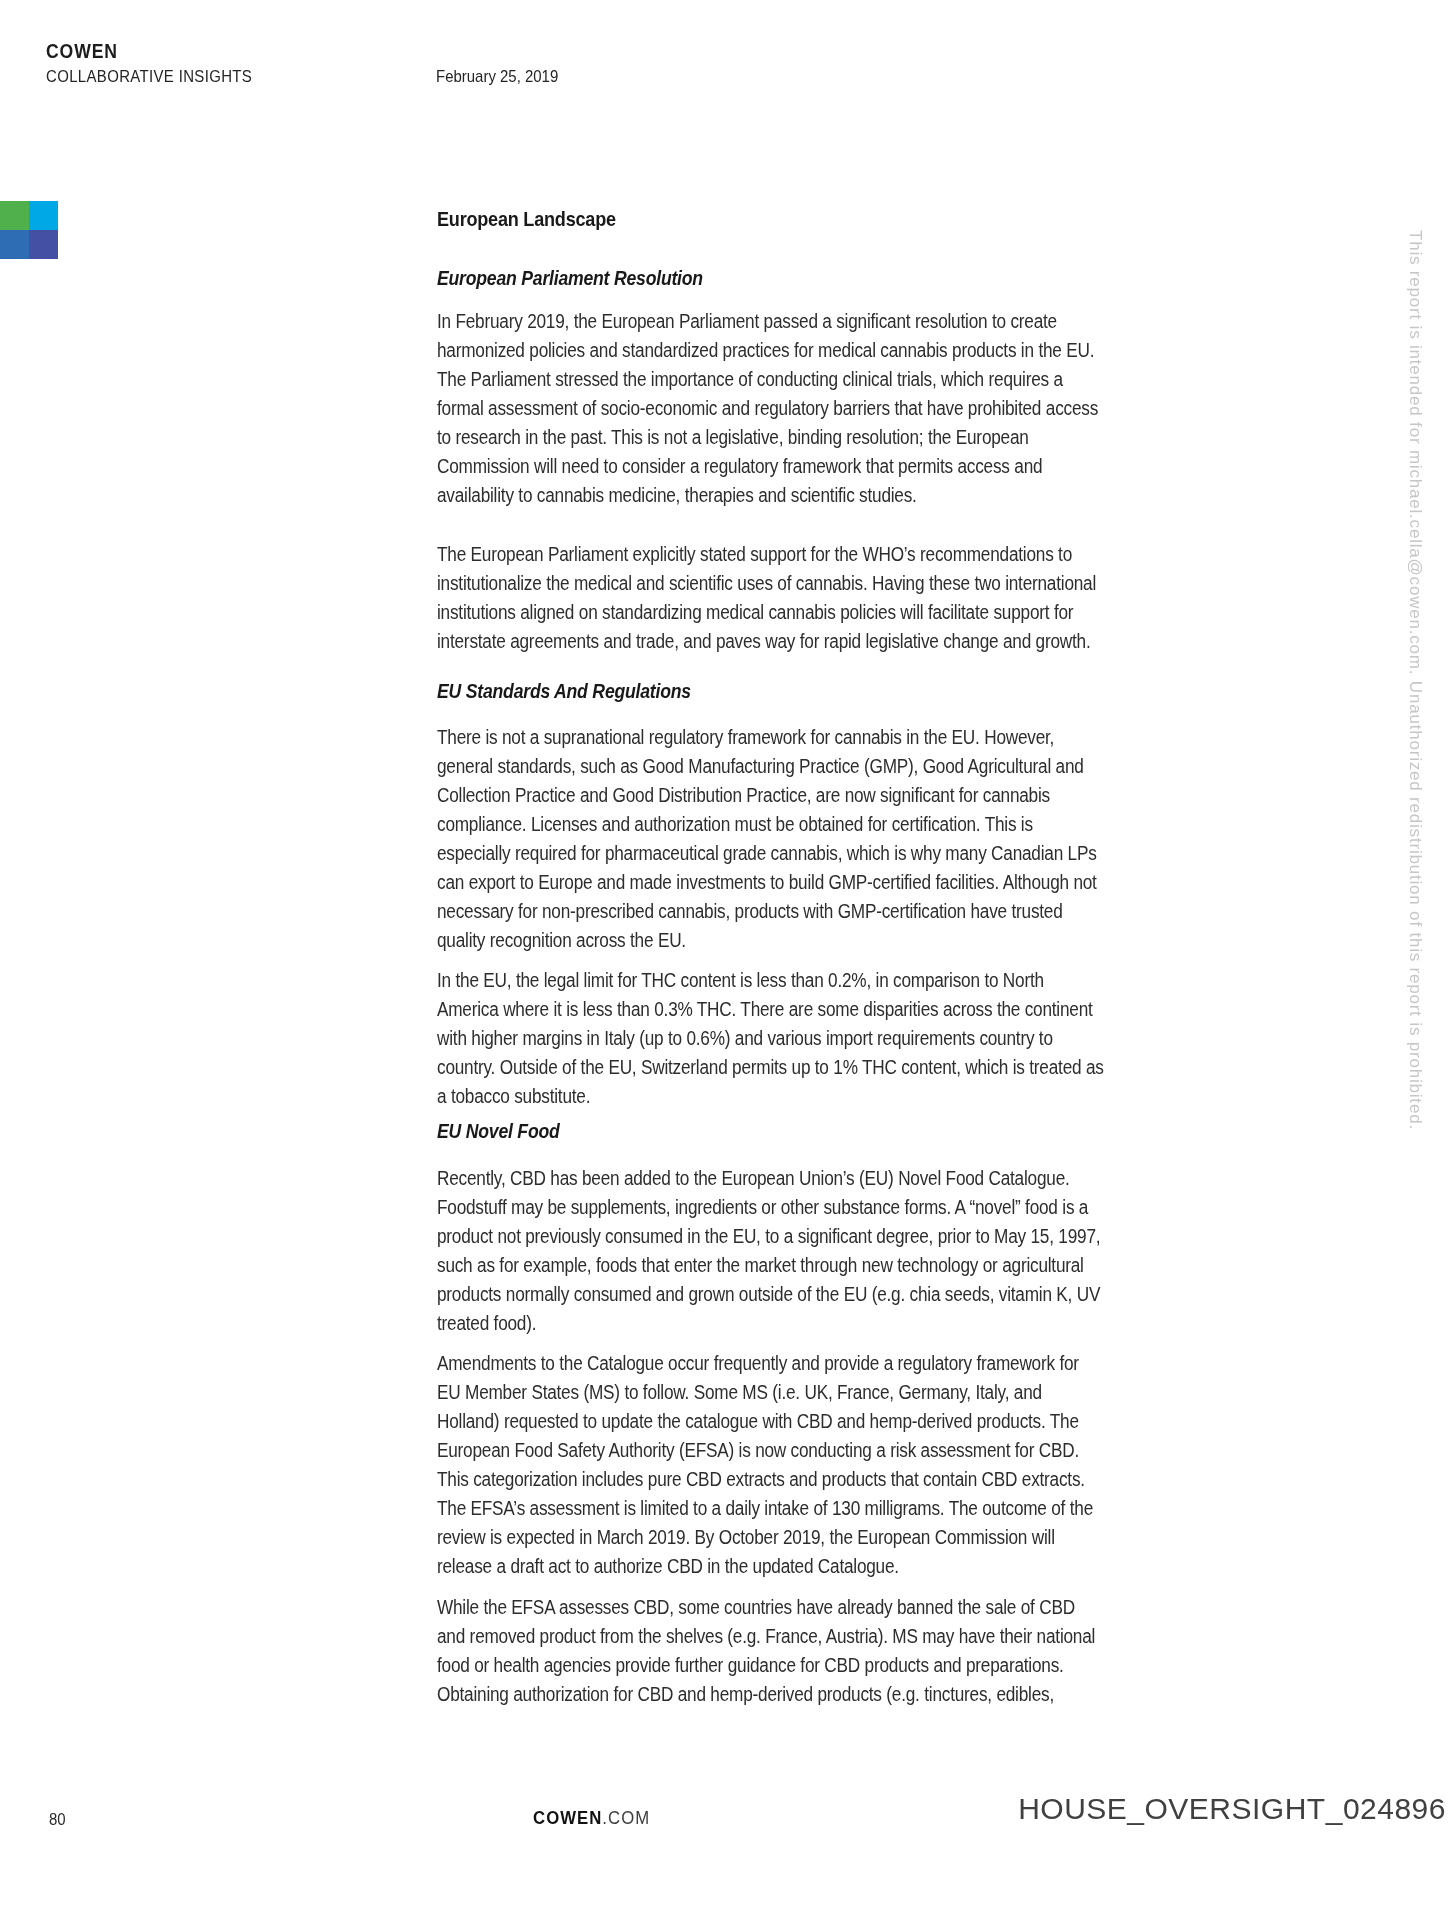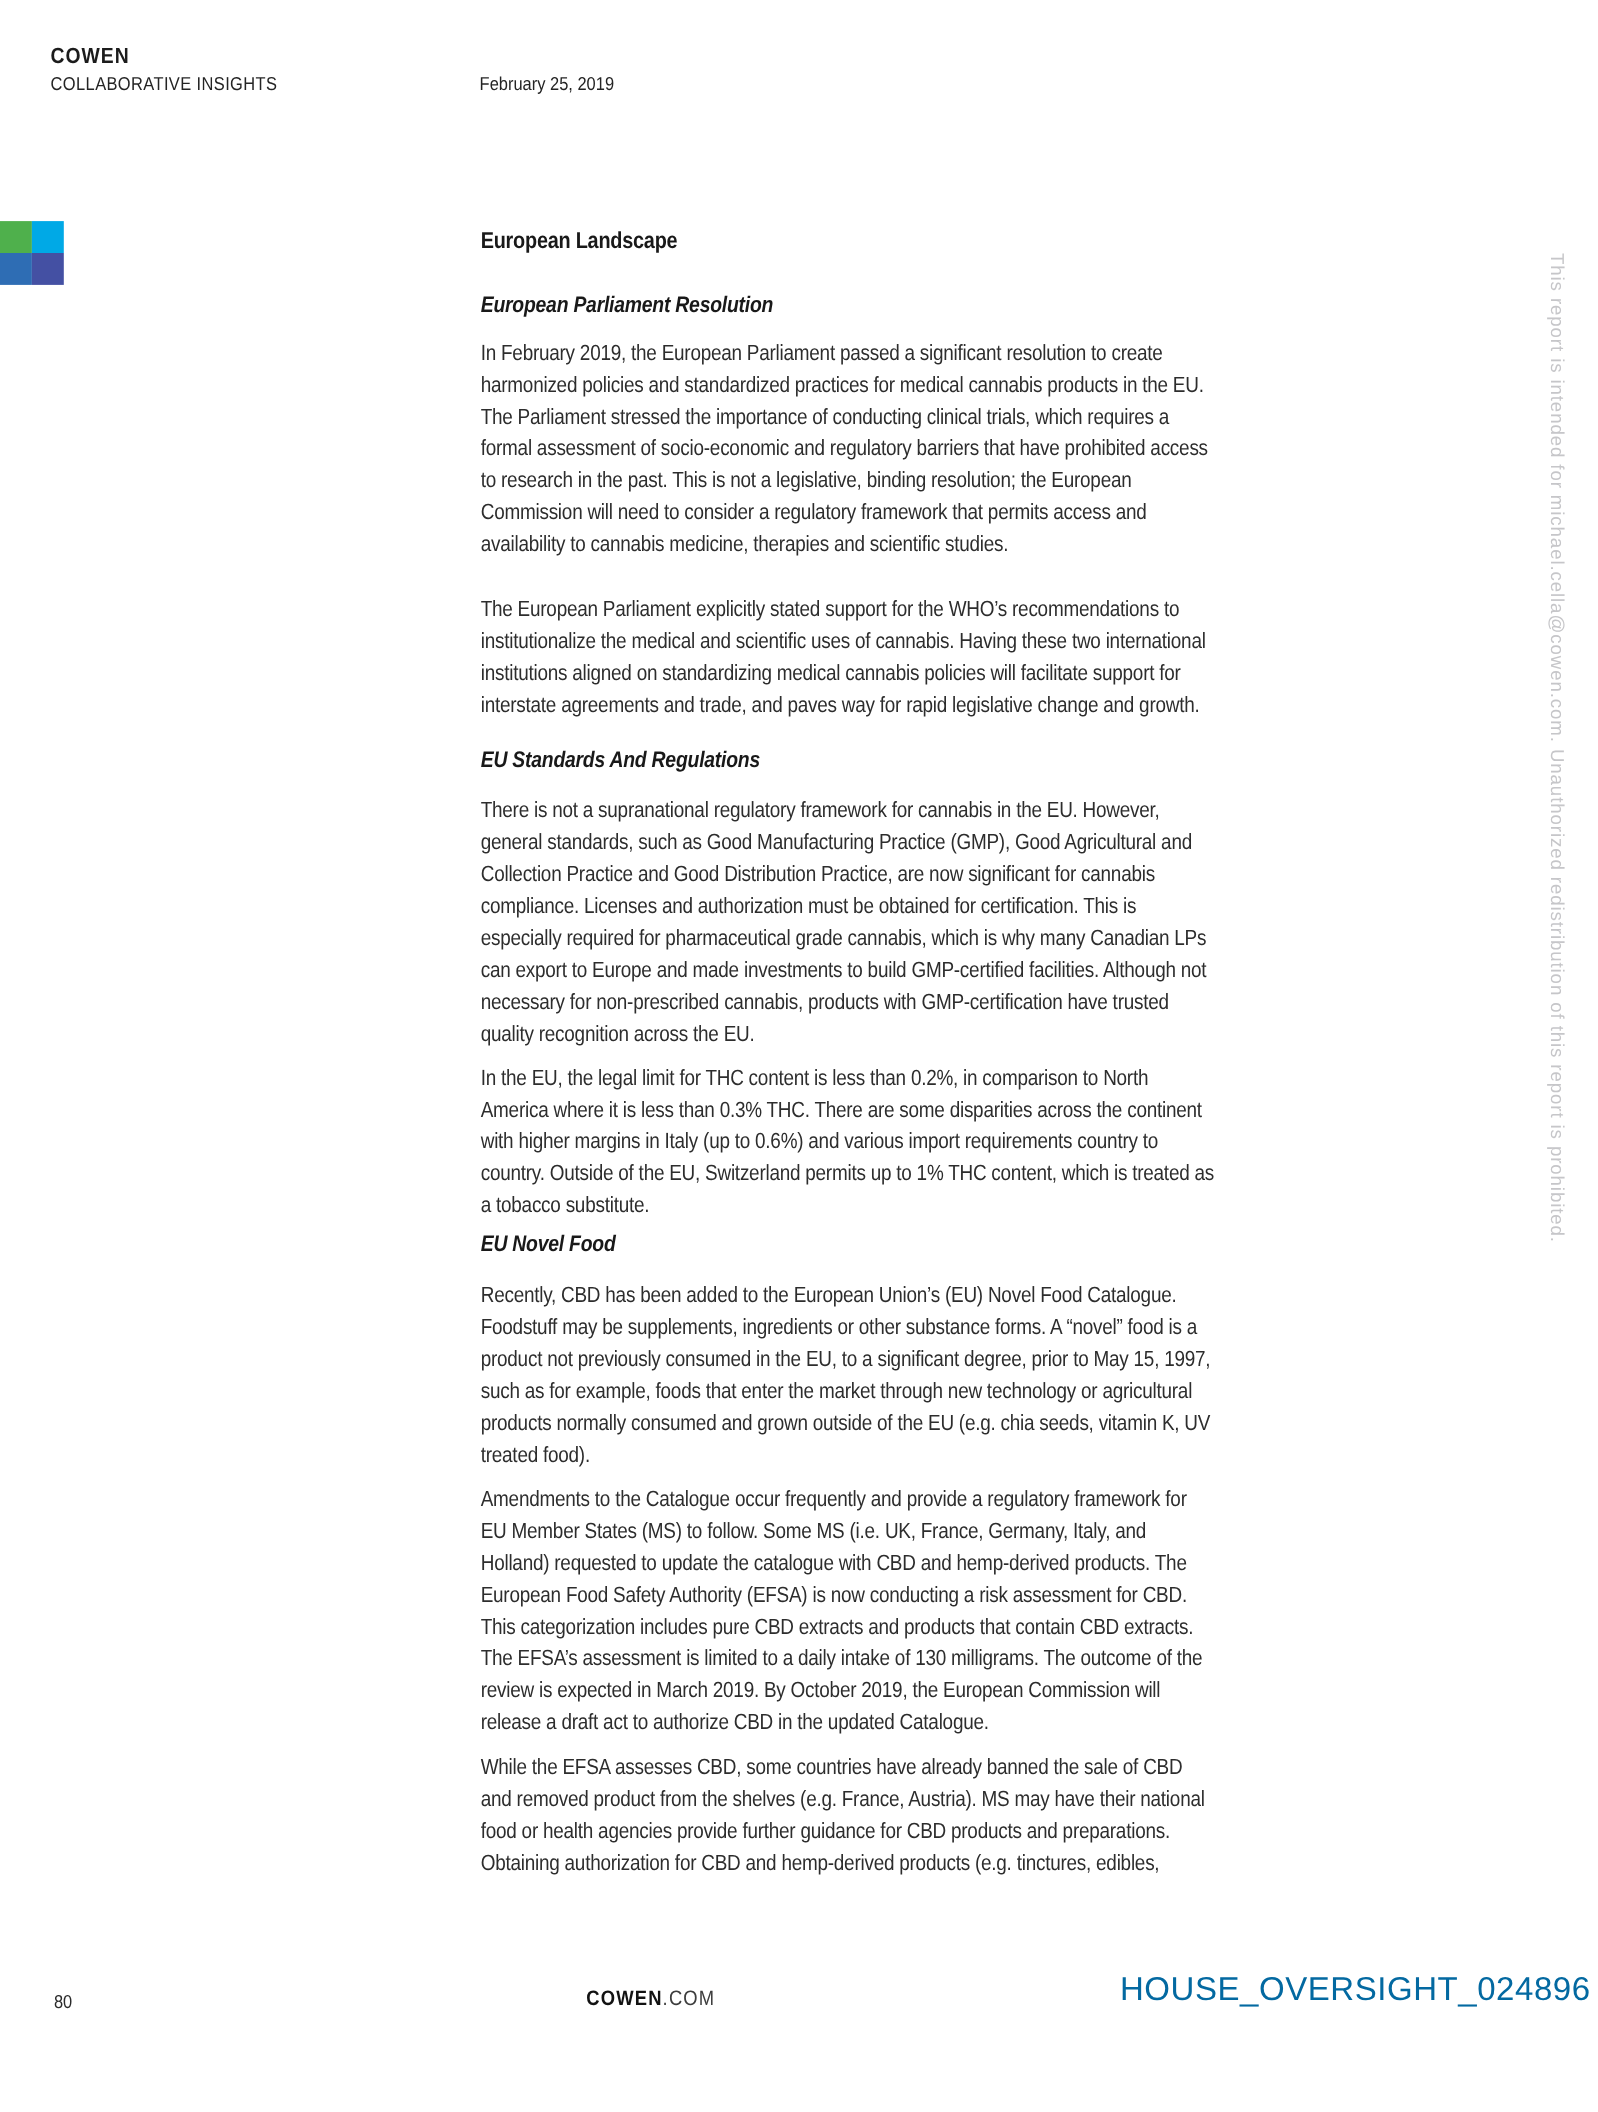--- a/index.html
+++ b/index.html
@@ -39,21 +39,21 @@
               font-size:17px;letter-spacing:.8px;color:#c6c6c9;white-space:nowrap;}
 
   
   .pagenum{position:absolute;left:49px;top:1810px;font-size:17px;color:#2a2a2a;}
   .ftr-logo{position:absolute;left:533px;top:1807px;font-size:19px;letter-spacing:1.2px;}
   .ftr-logo .b{font-weight:800;color:#121212;}
   .ftr-logo .l{font-weight:400;color:#3d3d3d;}
 
   
   .bates{position:absolute;right:7px;top:1792px;font-size:30px;letter-spacing:.5px;
-         color:#0369a1;text-align:center;}
+         color:#404040;text-align:center;}
 </style>
 </head>
 <body>
 
 <div>
 
   <div class="hdr-brand cond">COWEN</div>
   <div class="hdr-sub cond">COLLABORATIVE INSIGHTS</div>
   <div class="hdr-date cond">February 25, 2019</div>
 

